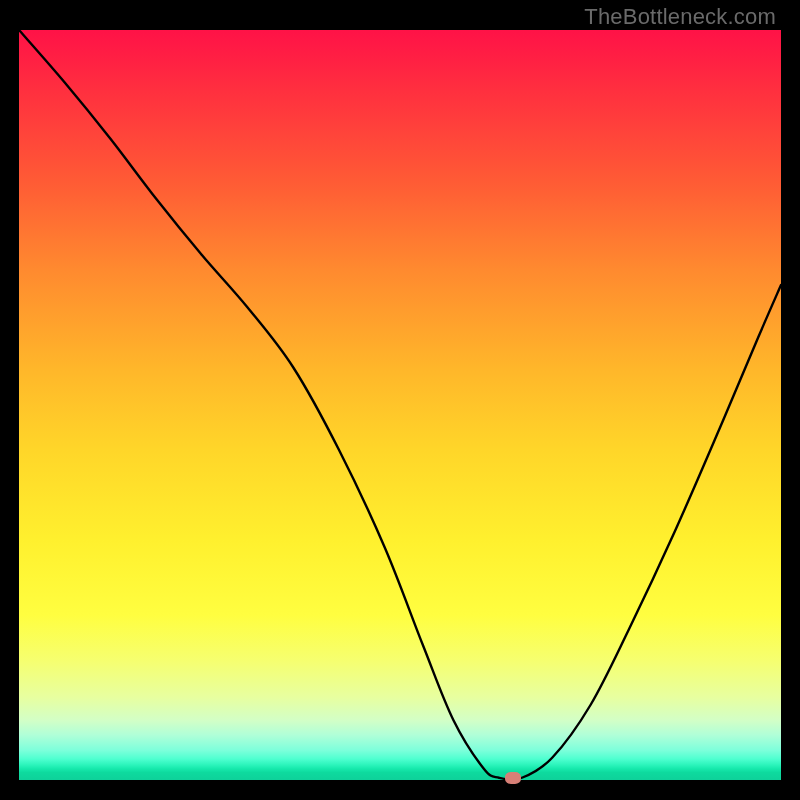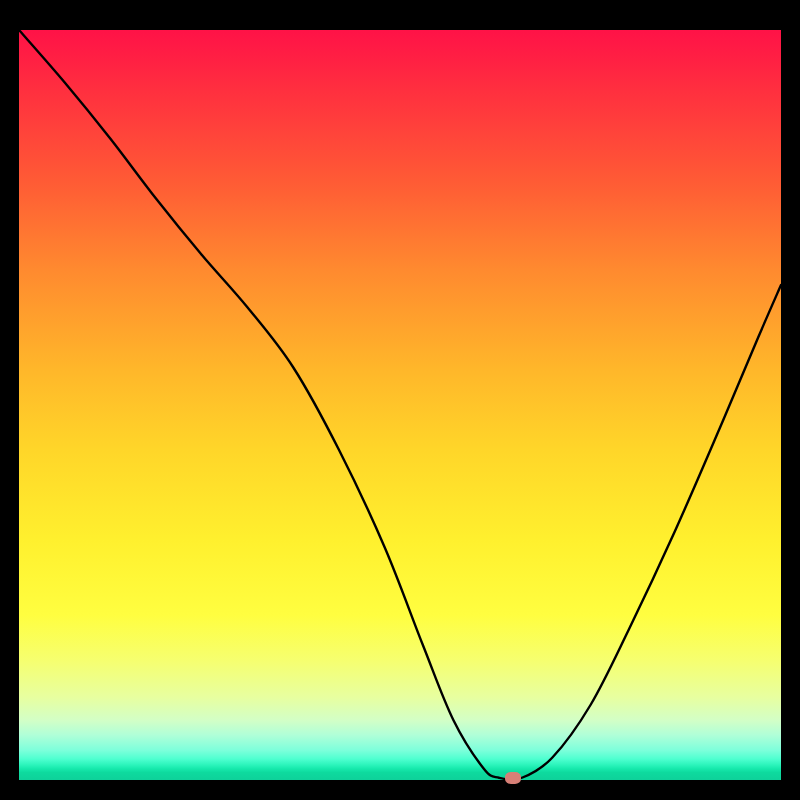--- a/index.html
+++ b/index.html
@@ -69,20 +69,21 @@
     background: #d77f76;
     transform: translate(-50%, -50%);
     z-index: 3;
   }
 </style>
 </head>
 <body>
 
 <div class="container">
 
+  <div class="watermark">TheBottleneck.com</div>
 
   <div class="plot-area">
     <svg class="curve" viewBox="0 0 762 750" preserveAspectRatio="none">
       <path id="curve-path" d="M 0.00 0.00 C 7.62 8.75, 30.48 34.38, 45.72 52.50 C 60.96 70.63, 76.20 89.38, 91.44 108.75 C 106.68 128.13, 121.92 149.38, 137.16 168.75 C 152.40 188.13, 167.64 206.88, 182.88 225.00 C 198.12 243.13, 213.36 258.75, 228.60 277.50 C 243.84 296.25, 259.08 313.75, 274.32 337.50 C 289.56 361.25, 304.80 390.00, 320.04 420.00 C 335.28 450.00, 351.79 485.00, 365.76 517.50 C 379.73 550.00, 392.43 586.25, 403.86 615.00 C 415.29 643.75, 424.18 669.38, 434.34 690.00 C 444.50 710.63, 457.20 729.13, 464.82 738.75 C 472.44 748.38, 473.71 746.25, 480.06 747.75 C 486.41 749.25, 494.03 751.13, 502.92 747.75 C 511.81 744.38, 521.97 739.63, 533.40 727.50 C 544.83 715.38, 558.80 696.25, 571.50 675.00 C 584.20 653.75, 595.63 628.75, 609.60 600.00 C 623.57 571.25, 640.08 536.25, 655.32 502.50 C 670.56 468.75, 687.07 430.00, 701.04 397.50 C 715.01 365.00, 728.98 331.25, 739.14 307.50 C 749.30 283.75, 758.19 263.75, 762.00 255.00 " fill="none" stroke="#000" stroke-width="2.4" stroke-linecap="round" stroke-linejoin="round"></path>
     </svg>
     <div id="marker" class="marker" style="left: 493.776px; top: 747.75px;"></div>
   </div>
 
 </div>
 

